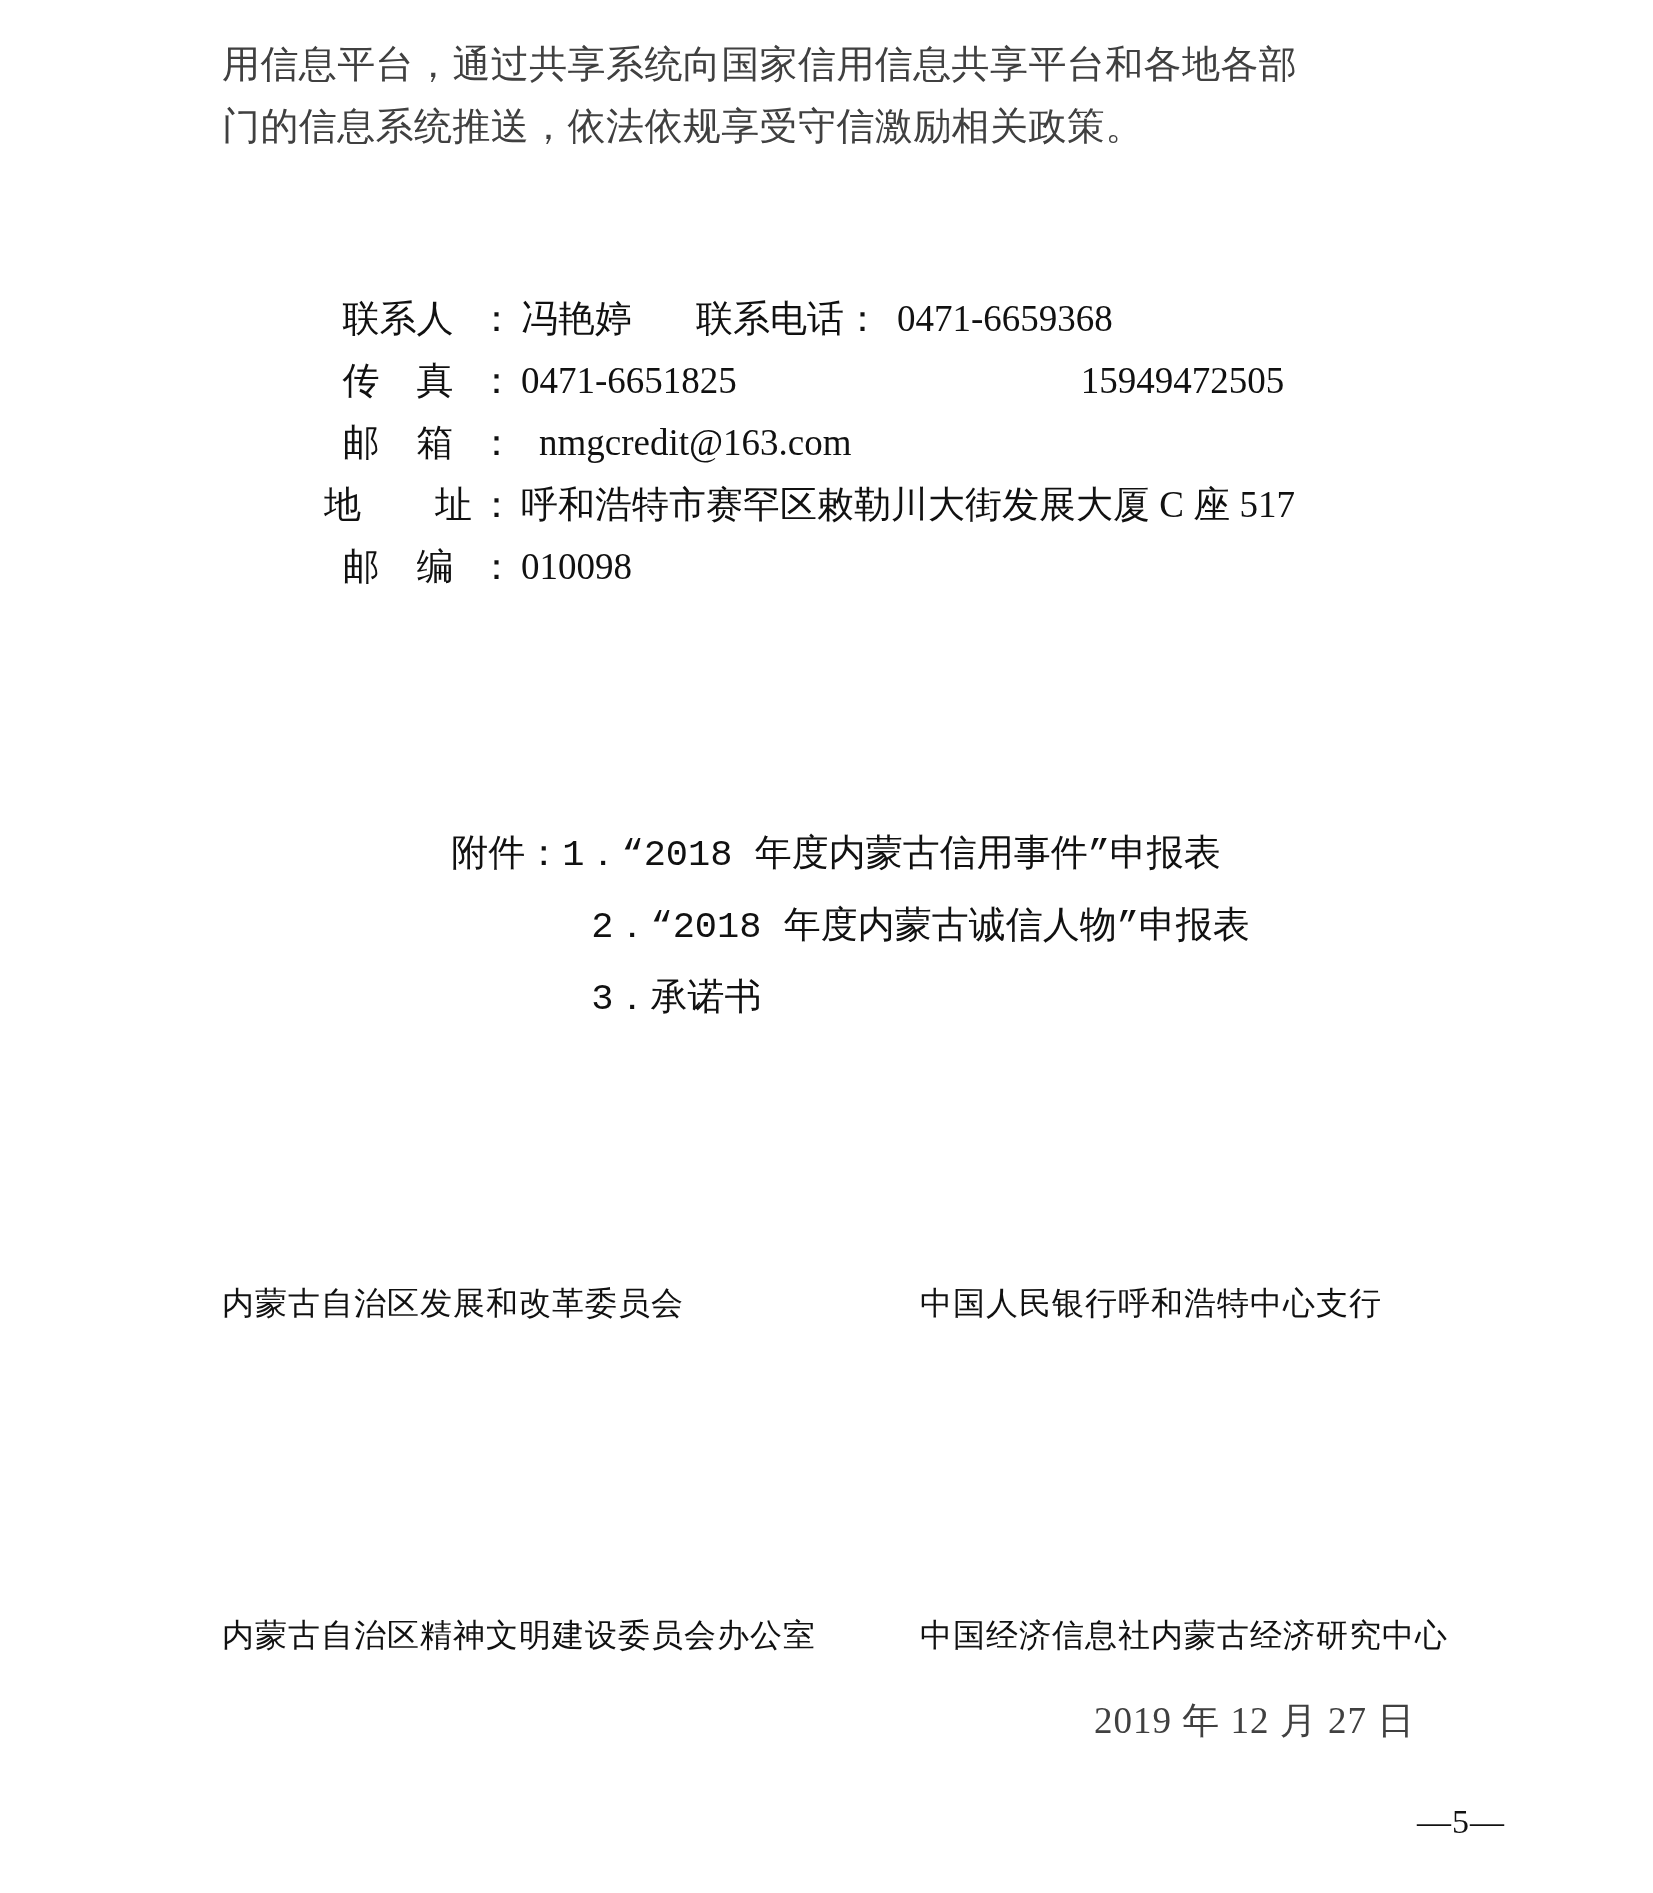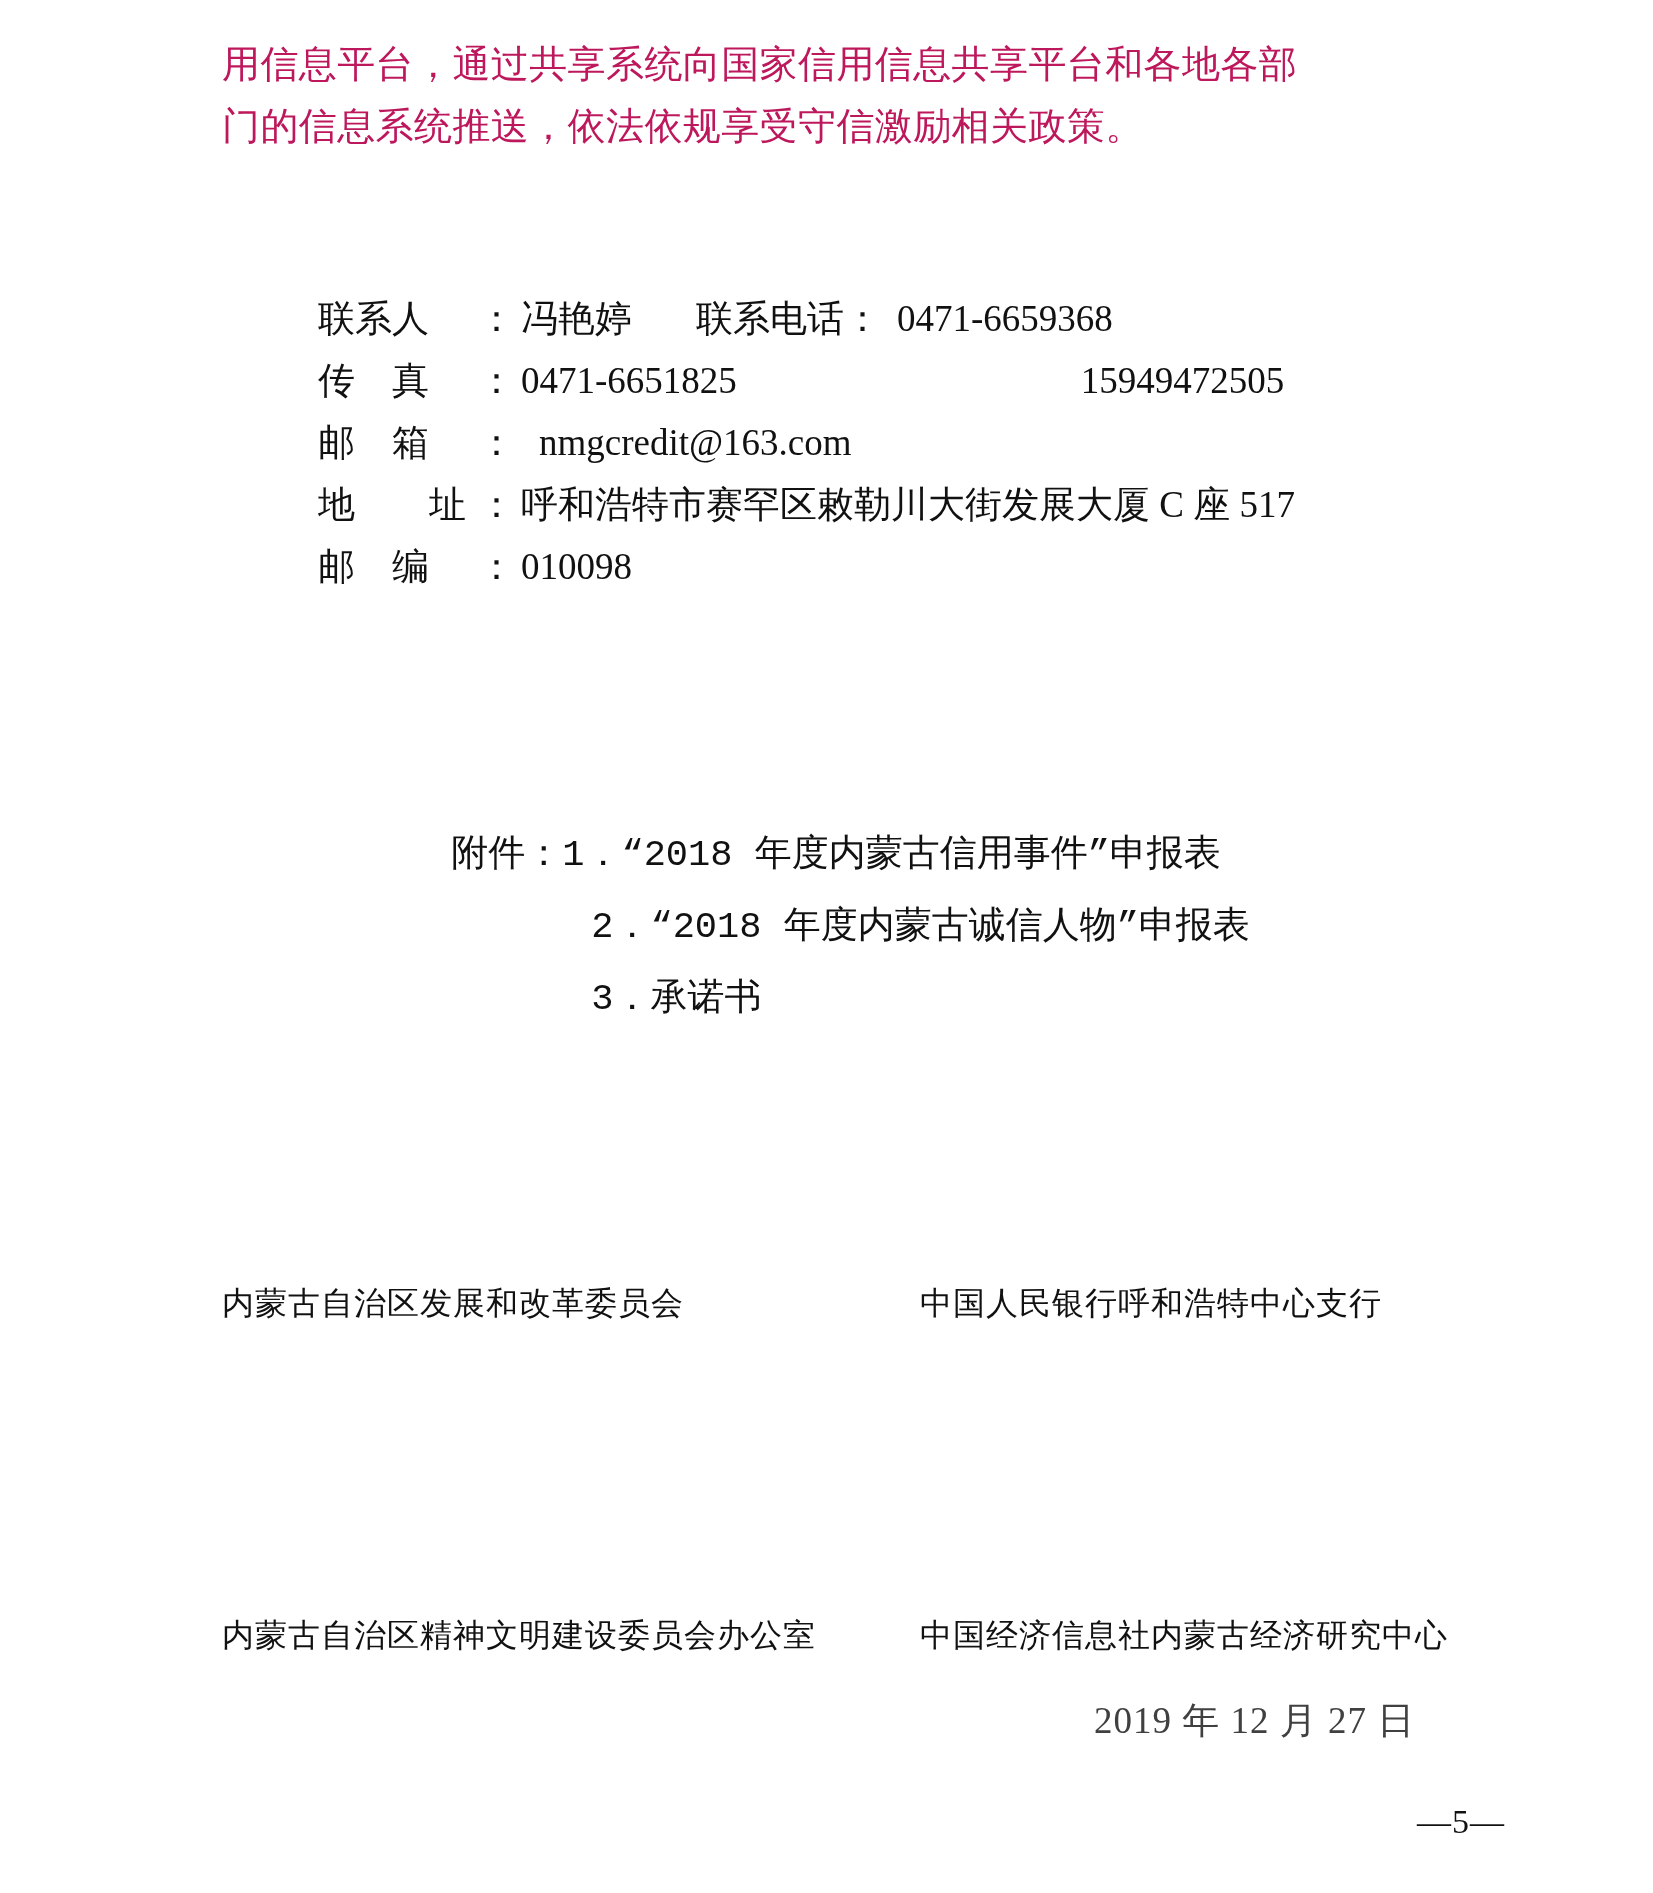--- a/index.html
+++ b/index.html
@@ -22,39 +22,40 @@
   }
   
   .intro {
     position: absolute;
     left: 222px;
     top: 34px;
     width: 1270px;
     font-size: 38px;
     line-height: 1.62;
     letter-spacing: 0.4px;
-    color: #be185d;
+    color: #404040;
   }
   .intro div { white-space: pre; }
 
   
   .contact {
     position: absolute;
     left: 318px;
     top: 288px;
     width: 1200px;
     font-size: 37px;
     line-height: 1.66;
     color: #111;
   }
   .contact .row {
     display: flex;
     align-items: baseline;
     white-space: pre;
     height: 62px;
+    text-align: center;
   }
   .contact .label {
     display: inline-block;
     width: 160px;
     flex: 0 0 160px;
   }
   .contact .sep { margin-right: 6px; }
   .contact .value { display: inline-block; }
   .contact .right-label {
     margin-left: 64px;

